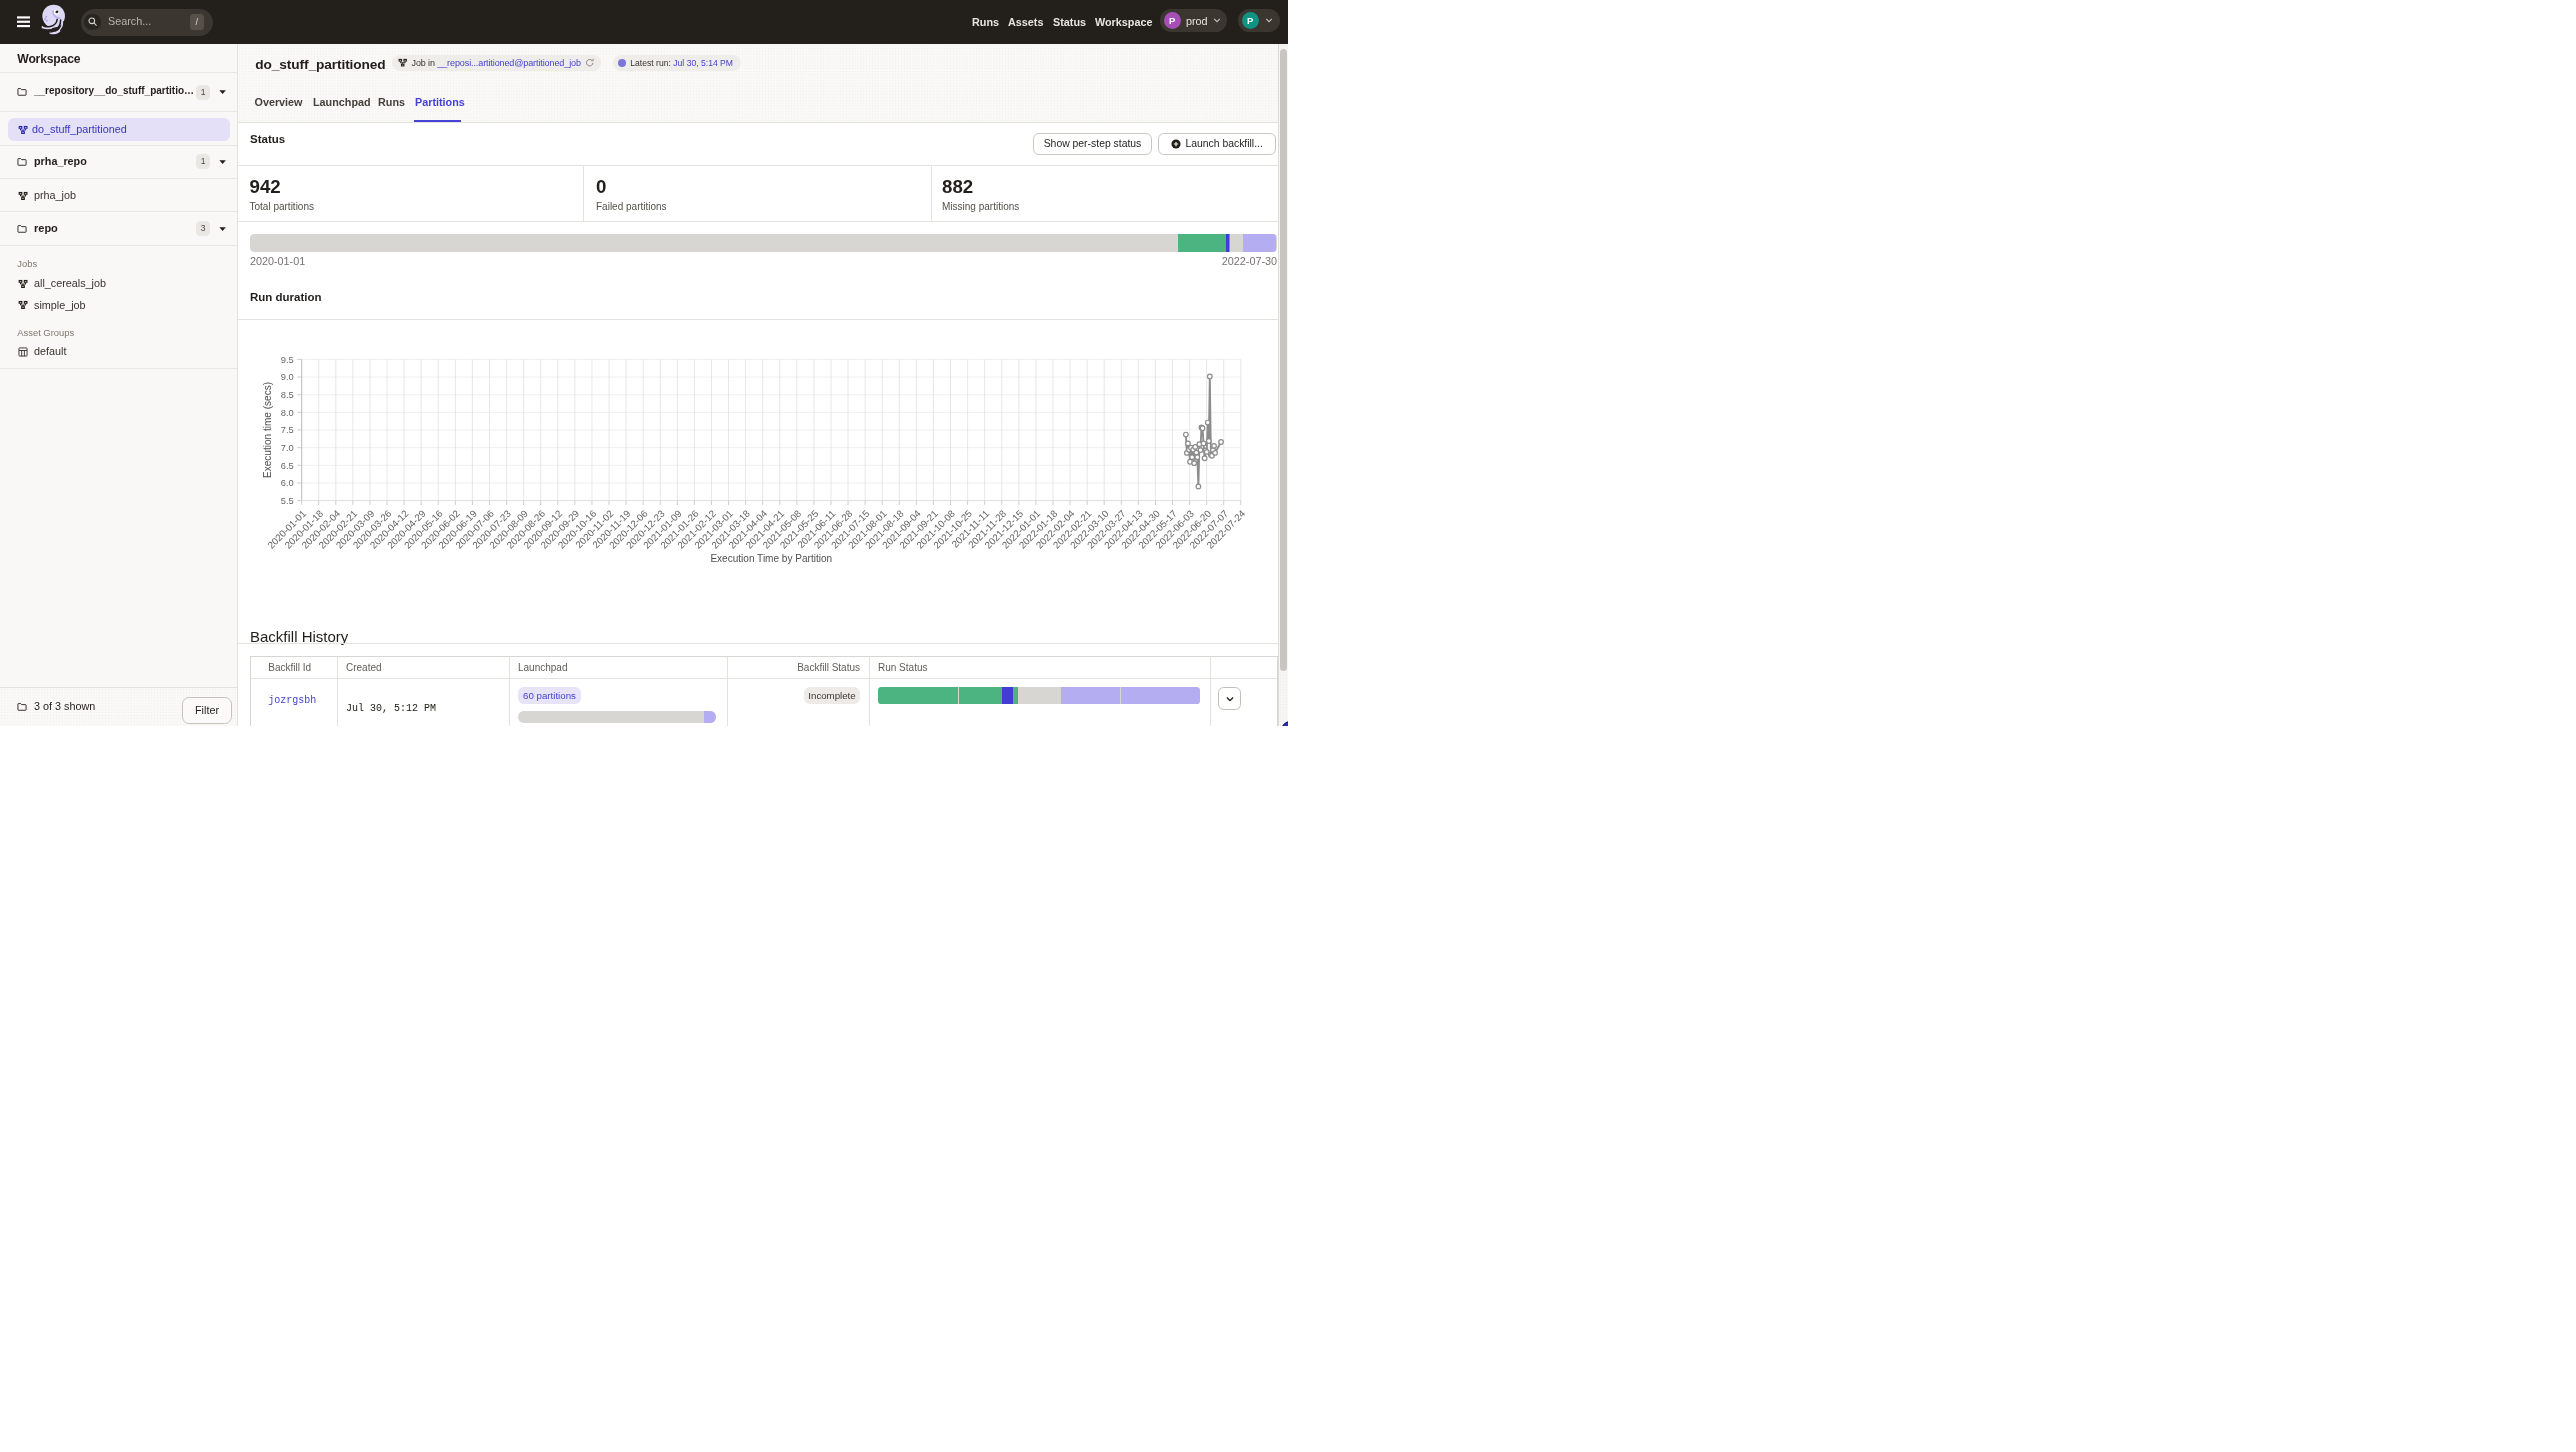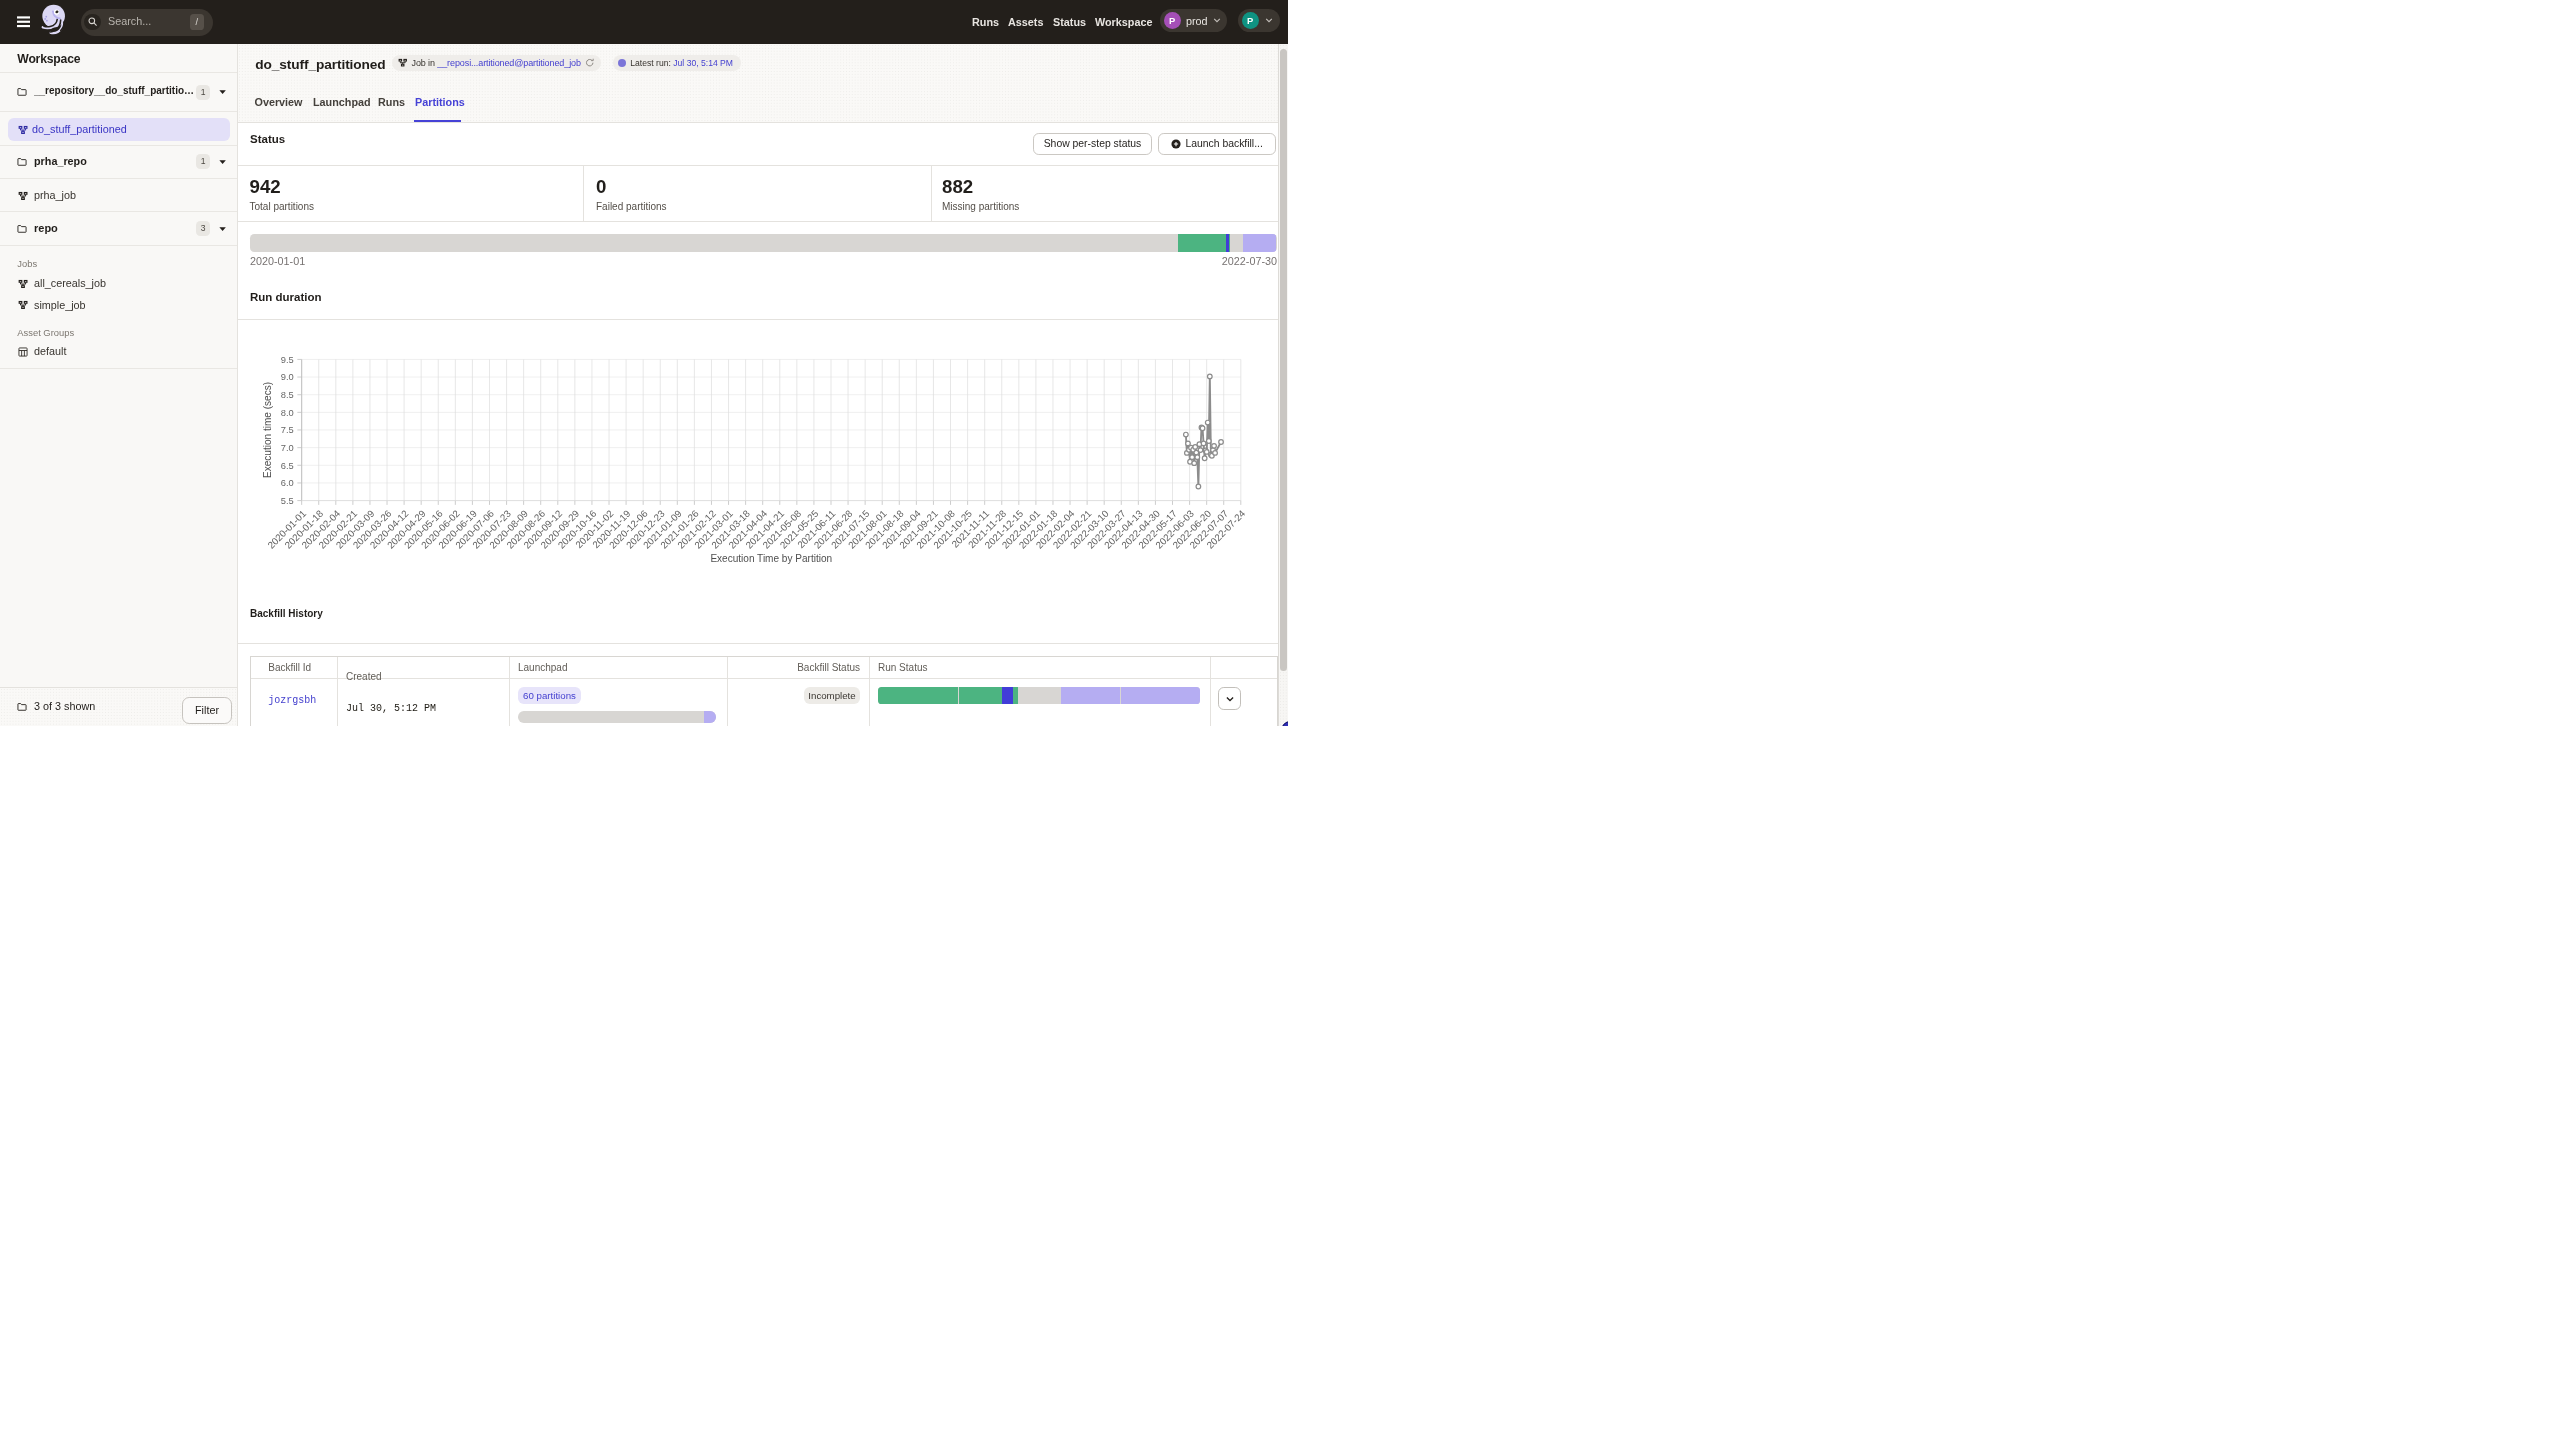--- a/index.html
+++ b/index.html
@@ -483,27 +483,27 @@
 <circle cx="1352.4" cy="191.5" r="3.2" fill="#fff" stroke="#8c8c8c" stroke-width="1.7"></circle>
 <circle cx="1353.8" cy="193.0" r="3.2" fill="#fff" stroke="#8c8c8c" stroke-width="1.7"></circle>
 <circle cx="1355.3" cy="185.1" r="3.2" fill="#fff" stroke="#8c8c8c" stroke-width="1.7"></circle>
 <circle cx="1356.8" cy="179.2" r="3.2" fill="#fff" stroke="#8c8c8c" stroke-width="1.7"></circle>
 <circle cx="1358.2" cy="189.0" r="3.2" fill="#fff" stroke="#8c8c8c" stroke-width="1.7"></circle>
 <circle cx="1366.5" cy="173.8" r="3.2" fill="#fff" stroke="#8c8c8c" stroke-width="1.7"></circle>
 <text x="741.0" y="341.3" text-anchor="middle" font-size="14" fill="#4f4f4f">Execution Time by Partition</text>
 <text transform="translate(45.9,157.1) rotate(-90)" text-anchor="middle" font-size="14" fill="#4f4f4f">Execution time (secs)</text>
 </svg>
 
-<div class="abs" style="left:250px;top:608px;font-size:10px;font-weight:700;color:#211e1b;">Backfill History</div>
+<div class="abs" style="left:250px;top:628px;font-size:15px;font-weight:400;color:#211e1b;">Backfill History</div>
 <div class="abs" style="left:238px;top:643px;width:1050px;height:0.7px;background:#e4e2de;"></div>
 
 <div class="abs" style="left:250px;top:656px;width:1028px;height:71px;border:0.7px solid #d8d6d2;border-bottom:none;">
   <div class="abs" style="left:0;top:0;width:1026px;height:21.6px;border-bottom:0.7px solid #e4e2de;font-size:10px;color:#615d57;">
     <div class="abs" style="left:17.3px;top:5px;">Backfill Id</div>
-    <div class="abs" style="left:95px;top:14px;">Created</div>
+    <div class="abs" style="left:95px;top:5px;">Created</div>
     <div class="abs" style="left:267px;top:5px;">Launchpad</div>
     <div class="abs" style="left:474px;top:5px;width:135px;text-align:right;">Backfill Status</div>
     <div class="abs" style="left:627px;top:5px;">Run Status</div>
   </div>
   <div class="abs" style="left:86px;top:0;width:0.7px;height:71px;background:#e4e2de;"></div>
   <div class="abs" style="left:258px;top:0;width:0.7px;height:71px;background:#e4e2de;"></div>
   <div class="abs" style="left:476px;top:0;width:0.7px;height:71px;background:#e4e2de;"></div>
   <div class="abs" style="left:618px;top:0;width:0.7px;height:71px;background:#e4e2de;"></div>
   <div class="abs" style="left:959px;top:0;width:0.7px;height:71px;background:#e4e2de;"></div>
 

